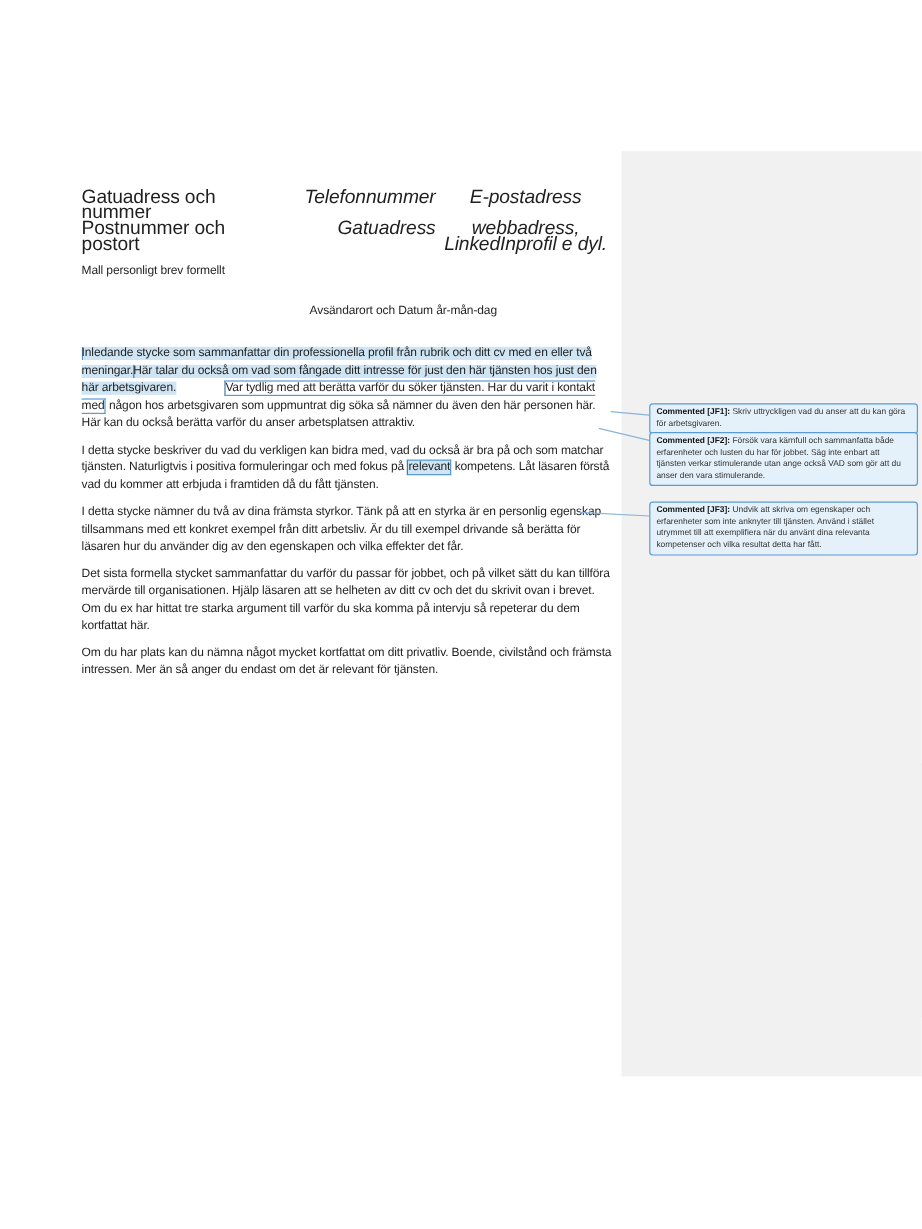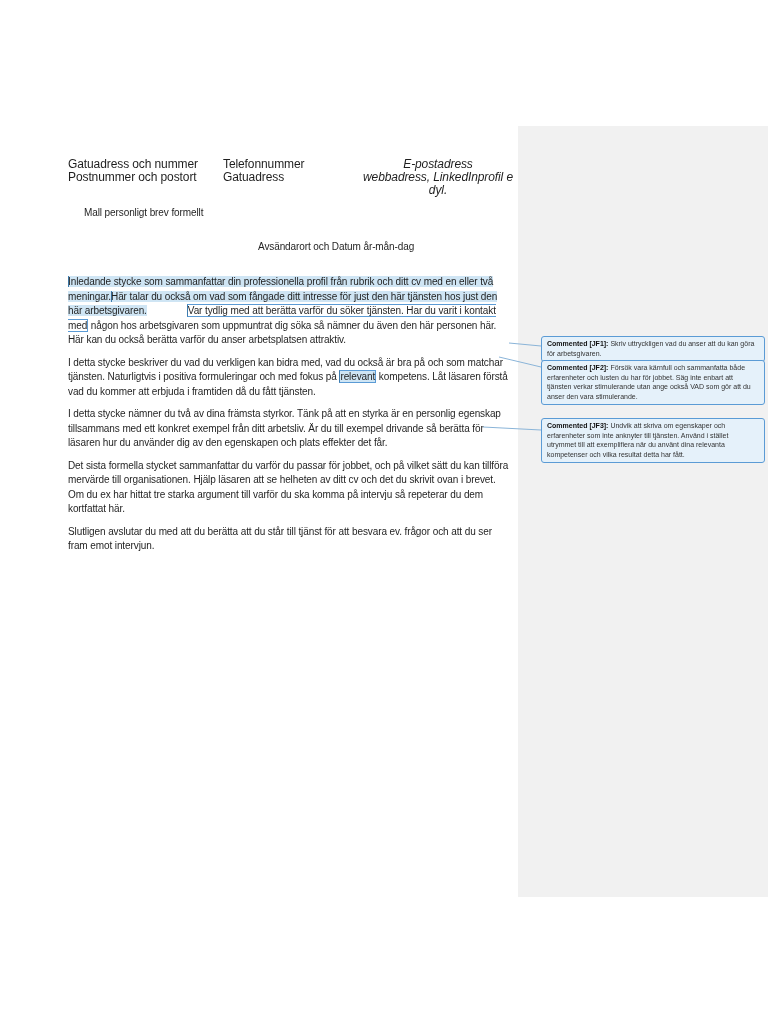--- a/index.html
+++ b/index.html
@@ -16,25 +16,25 @@
   .comments-panel{
     position:absolute;left:518px;top:126px;width:250px;height:771px;
     background:var(--panel);
   }
   .doc{
     position:absolute;left:68px;top:158px;width:445px;
     font-size:10px;line-height:14.5px;letter-spacing:-0.1px;
   }
   .hdr-row{
     display:grid;grid-template-columns:155px 140px 1fr;
-    font-size:12px;line-height:13px;
+    font-size:16px;line-height:13px;
   }
-  .hdr-row .c{text-align:left;}
+  .hdr-row .c{text-align:right;font-style:italic;}
   .hdr-row .r{text-align:center;font-style:italic;}
-  .template-label{margin:9px 0 0 16px;font-size:10px;line-height:13px;}
+  .template-label{margin:9px 0 0 0;font-size:10px;line-height:13px;}
   .dateline{margin:21px 0 1px 190px;font-size:10px;line-height:13px;}
   h1.letter-heading{
     font-family:"Liberation Serif", serif;font-weight:bold;
     font-size:11.5px;line-height:15px;margin:32px 0 0 0;color:#111;
   }
   p.body-par{margin:0 0 8px 0;}
   p.first-par{margin-top:22px;}
   .hl{background:var(--highlight);}
   .bracket-l{box-shadow:inset 1px 0 0 var(--bracket);}
   .boxed{border-top:1px solid var(--accent);border-bottom:1px solid var(--accent);
@@ -73,26 +73,26 @@
   </div>
 
   <p class="template-label">Mall personligt brev formellt</p>
   <p class="dateline">Avsändarort och Datum år-mån-dag</p>
 
 
   <p class="body-par first-par"><span class="hl bracket-l">Inledande stycke som sammanfattar din professionella profil från rubrik och ditt cv med en eller två meningar.</span><span class="hl bracket-l">Här talar du också om vad som fångade ditt intresse för just den här tjänsten hos just den här arbetsgivaren.</span><span class="boxed">Var tydlig med att berätta varför du söker tjänsten. Har du varit i kontakt med</span><span> någon hos arbetsgivaren som uppmuntrat dig söka så nämner du även den här personen här. Här kan du också berätta varför du anser arbetsplatsen attraktiv.</span></p>
 
   <p class="body-par"><span>I detta stycke beskriver du vad du verkligen kan bidra med, vad du också är bra på och som matchar tjänsten. Naturligtvis i positiva formuleringar och med fokus på </span><span class="anchor-word">relevant</span><span> kompetens. Låt läsaren förstå vad du kommer att erbjuda i framtiden då du fått tjänsten.</span></p>
 
-  <p class="body-par"><span>I detta stycke nämner du två av dina främsta styrkor. Tänk på att en styrka är en personlig egenskap </span><span class="em-italic">tillsammans</span><span> med ett konkret exempel från ditt arbetsliv. Är du till exempel drivande så berätta för läsaren hur du använder dig av den egenskapen och plats effekter det får.</span></p>
+  <p class="body-par"><span>I detta stycke nämner du två av dina främsta styrkor. Tänk på att en styrka är en personlig egenskap </span><span class="em-italic">tillsammans</span><span> med ett konkret exempel från ditt arbetsliv. Är du till exempel drivande så berätta för läsaren hur du använder dig av den egenskapen och vilka effekter det får.</span></p>
 
   <p class="body-par">Det sista formella stycket sammanfattar du varför du passar för jobbet, och på vilket sätt du kan tillföra mervärde till organisationen. Hjälp läsaren att se helheten av ditt cv och det du skrivit ovan i brevet. Om du ex har hittat tre starka argument till varför du ska komma på intervju så repeterar du dem kortfattat här.</p>
 
+  <p class="body-par">Om du har plats kan du nämna något mycket kortfattat om ditt privatliv. Boende, civilstånd och främsta intressen. Mer än så anger du endast om det är relevant för tjänsten.</p>
 
-  <p class="body-par">Slutligen avslutar du med att du berätta att du står till tjänst för att besvara ev. frågor och att du ser fram emot intervjun.</p>
 </div>
 
 <svg class="connectors" viewBox="0 0 768 1024" xmlns="http://www.w3.org/2000/svg">
   <line x1="509" y1="343" x2="541" y2="346" stroke="#8ab4d8" stroke-width="1"></line>
   <line x1="499" y1="357" x2="541" y2="367" stroke="#8ab4d8" stroke-width="1"></line>
   <line x1="483" y1="427" x2="541" y2="430" stroke="#8ab4d8" stroke-width="1"></line>
 </svg>
 
 <div class="comment" id="c-jf1">
   <span class="c-label">Commented [JF1]:</span>

